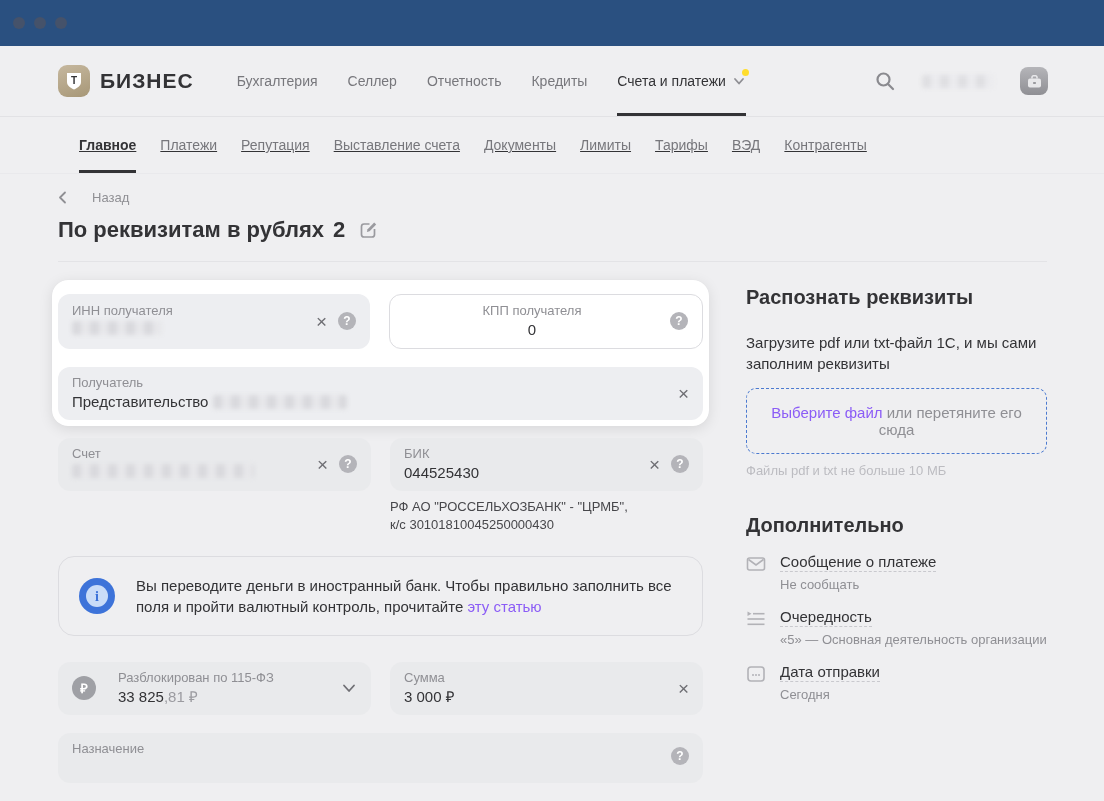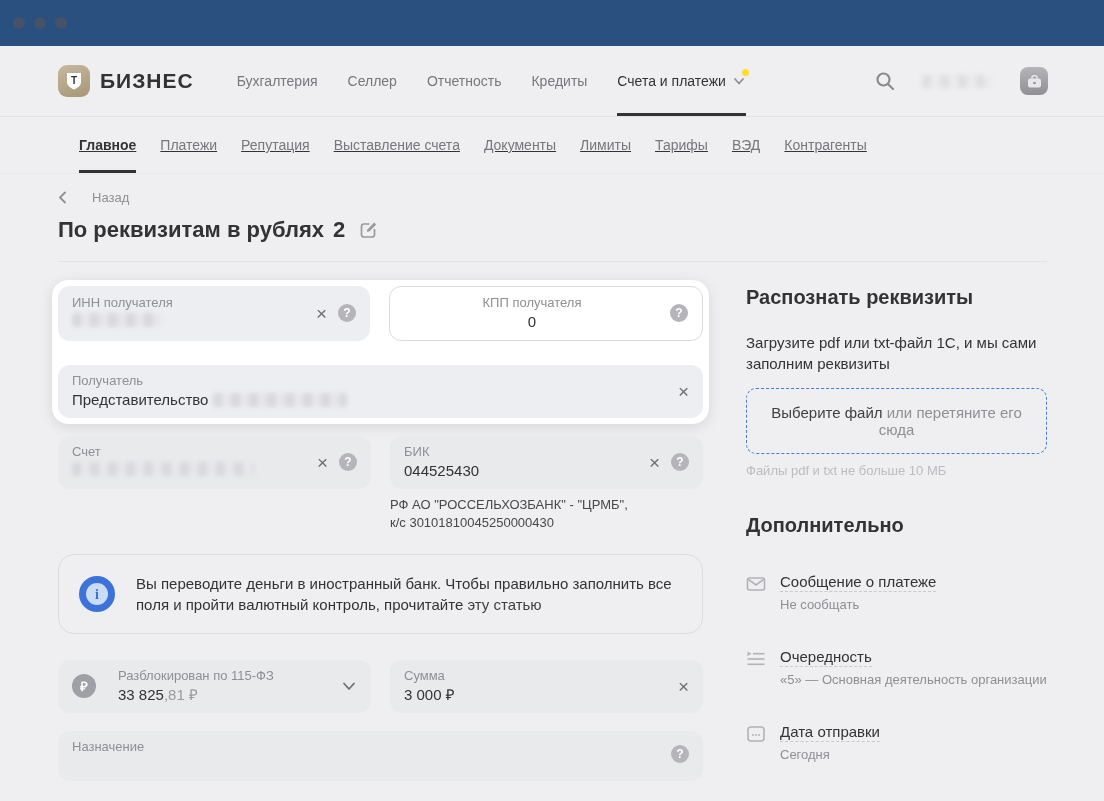--- a/index.html
+++ b/index.html
@@ -49,48 +49,48 @@
   
   .field { background:#e9eaec; border-radius:12px; min-height:50px; padding:8px 14px 9px; display:flex; align-items:center; justify-content:space-between; gap:10px; cursor:text; }
   .field .stack { flex:1; min-width:0; }
   .f-label { font-size:13px; color:#8f8f94; line-height:16px; }
   .f-value { font-size:15px; color:#333336; line-height:19px; margin-top:1px; white-space:nowrap; }
   .f-icons { display:flex; align-items:center; gap:11px; flex-shrink:0; }
   .icon-x { font-size:19px; line-height:1; color:#6f6f74; cursor:pointer; }
   .icon-q { width:18px; height:18px; border-radius:50%; background:#b4b4b9; color:#fff; font-size:12px; font-weight:bold; display:flex; align-items:center; justify-content:center; cursor:pointer; }
   .icon-q::before { content:"?"; }
   .icon-x::before { content:"×"; }
-  .row2 { display:flex; gap:19px; }
+  .row2 { display:flex; gap:19px;margin-top:8px; }
   .row2 .field { flex:1; }
 
   .white-card { background:#fff; border-radius:16px; padding:6px; margin:-6px -6px 12px; box-shadow:0 3px 14px rgba(0,0,0,.10), 0 0 1px rgba(0,0,0,.06); }
   .white-card .field { background:#edeef1; }
   .white-card .field.bordered { background:#fff; border:1px solid #dcdce0;text-align:center; }
-  .white-card .recipient { margin-top:24px; }
+  .white-card .recipient { margin-top:18px; }
 
   .bank-info { margin-left:332px; margin-top:7px; font-size:13px; color:#47474b; line-height:18px; }
 
   .notice { border:1px solid #dcdce0; border-radius:16px; margin-top:22px; padding:18px 20px; display:flex; align-items:center; gap:21px; }
   .notice-text { font-size:15px; line-height:21px; color:#333336; max-width:540px; }
-  .link { color:#404040; cursor:pointer; }
+  .link { color:#8b5cf6; cursor:pointer; }
 
   .section-title { font-size:20px; font-weight:bold; margin-top:28px; }
   .funds-row { margin-top:26px; }
   .rub-circle { width:24px; height:24px; border-radius:50%; background:#9fa0a5; color:#fff; font-size:13px; font-weight:bold; display:flex; align-items:center; justify-content:center; flex-shrink:0; margin-right:12px; }
   .amount-frac { color:#9b9ba0; }
   .purpose { margin-top:18px; align-items:flex-start; }
   .purpose .f-icons { margin-top:6px; }
 
   
   .r-title { font-size:20px; font-weight:bold; }
   .r-desc { font-size:15px; line-height:21px; margin-top:23px; color:#333336; }
   .dropzone { margin-top:14px; border:1.5px dashed #4b7ad0; border-radius:10px; padding:15px 8px; text-align:center; font-size:15px; color:#8f8f94; cursor:pointer; }
   .file-hint { margin-top:9px; font-size:13px; color:#bcbcc1; }
   .add-title { font-size:20px; font-weight:bold; margin-top:36px; }
-  .add-item { display:flex; gap:14px; margin-top:36px; }
+  .add-item { display:flex; gap:14px; margin-top:16px; }
   .add-icon { width:20px; flex-shrink:0; padding-top:1px; }
   .add-label { font-size:15px; color:#333336; display:inline-block; border-bottom:1px dashed #c9c9ce; padding-bottom:1px; cursor:pointer; }
   .add-sub { font-size:13px; color:#8f8f94; margin-top:5px; white-space:nowrap; overflow:hidden; }
   svg { display:block; }
 </style>
 </head>
 <body>
 
 <div class="titlebar">
   <span class="tl-dot"></span>

